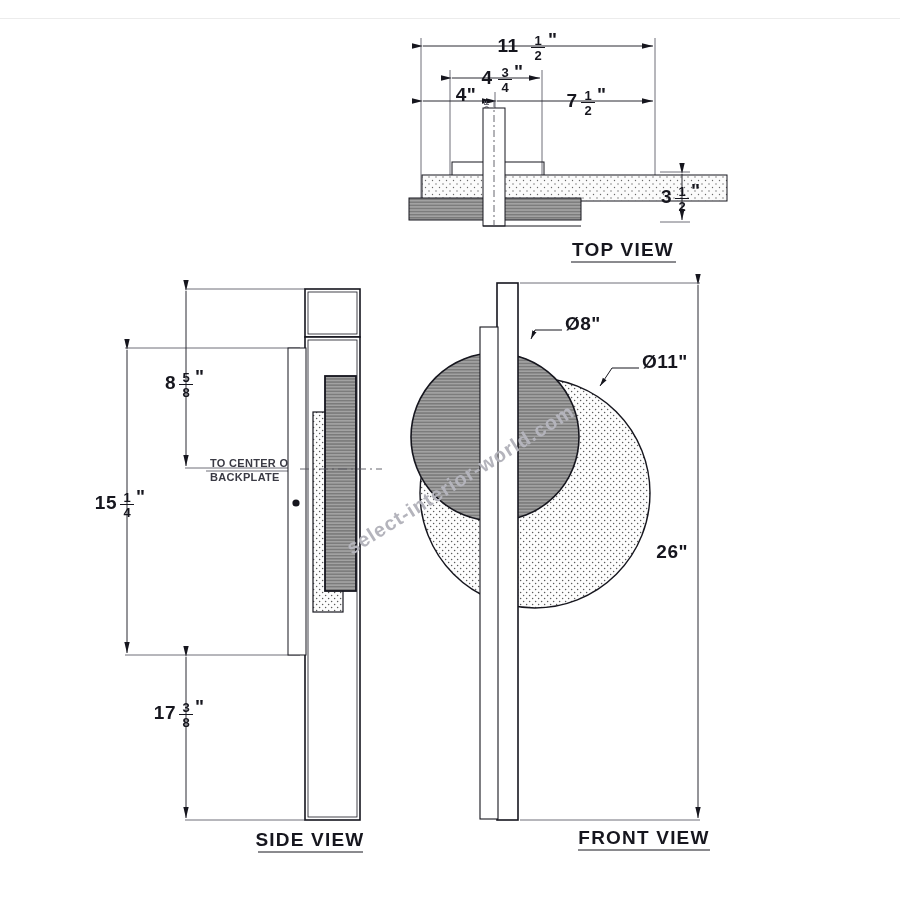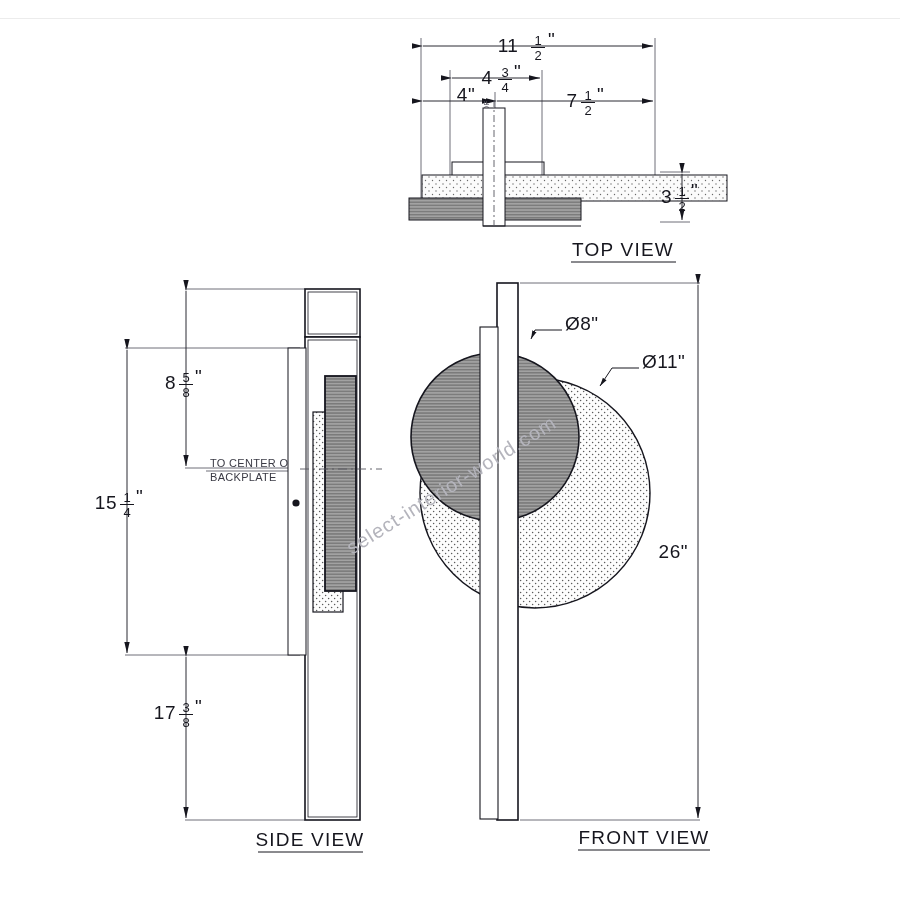--- a/index.html
+++ b/index.html
@@ -10,20 +10,21 @@
   }
   body {
     font-family: "Liberation Sans", sans-serif;
   }
   #page {
     position: relative;
     width: 900px;
     height: 900px;
     background: #ffffff;
     overflow: hidden;
+    font-weight: bold;
   }
   #topbar {
     position: absolute;
     left: 0; top: 0;
     width: 900px; height: 18px;
     background: #ffffff;
     border-bottom: 1px solid #ececec;
   }
   svg#drawing {
     position: absolute;

